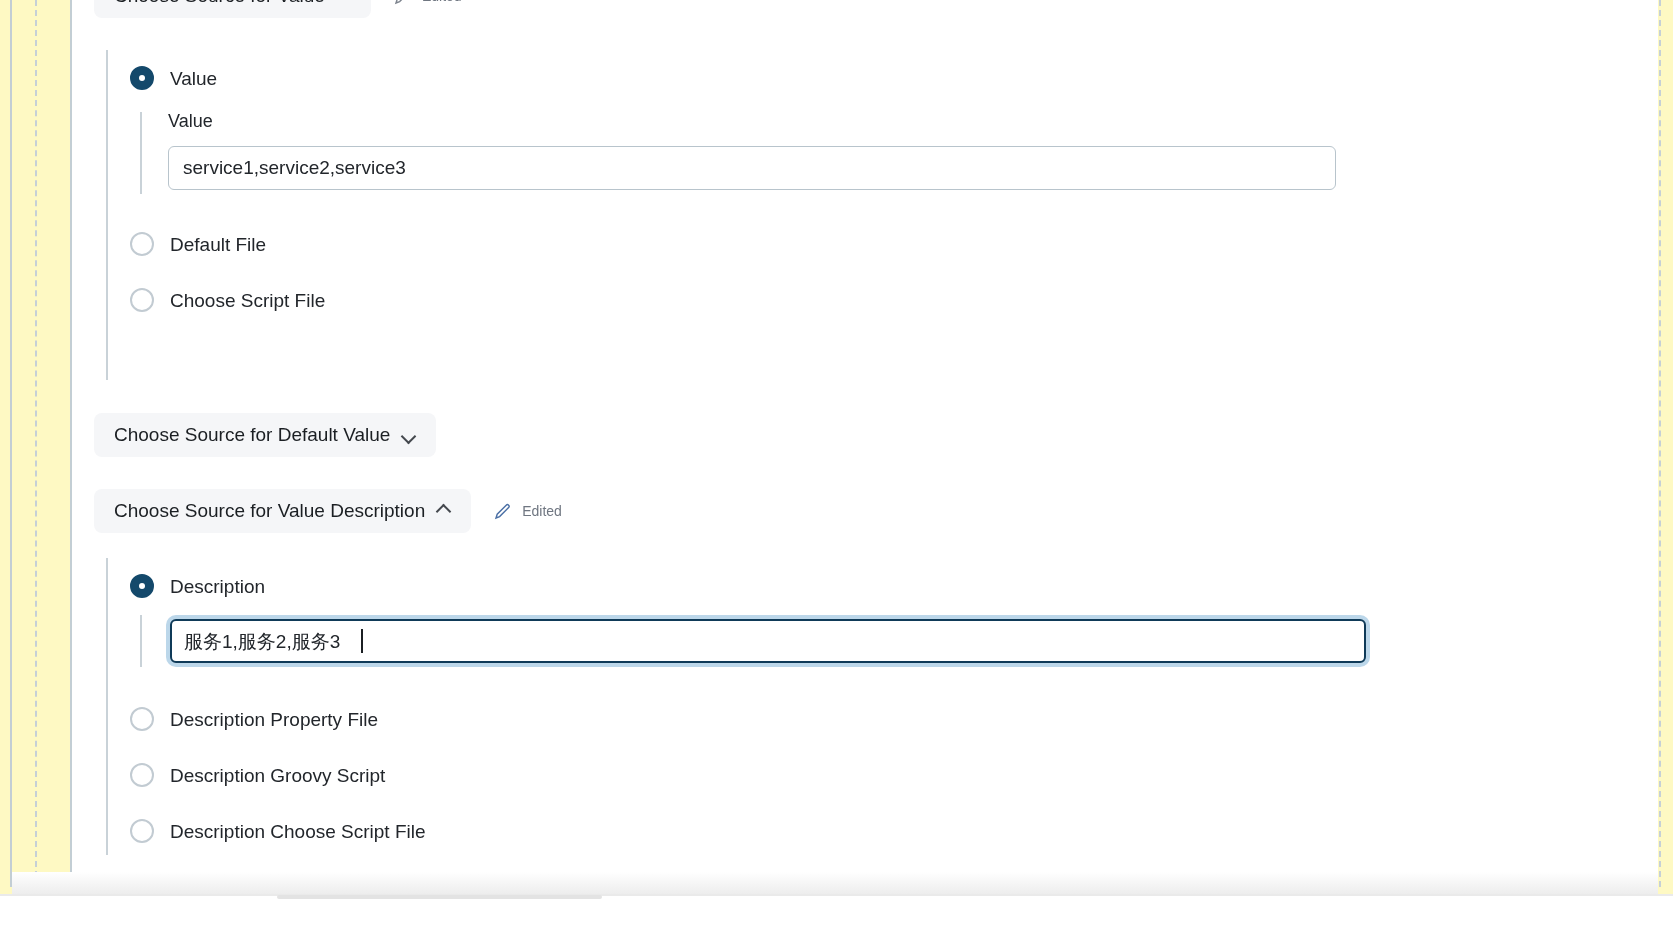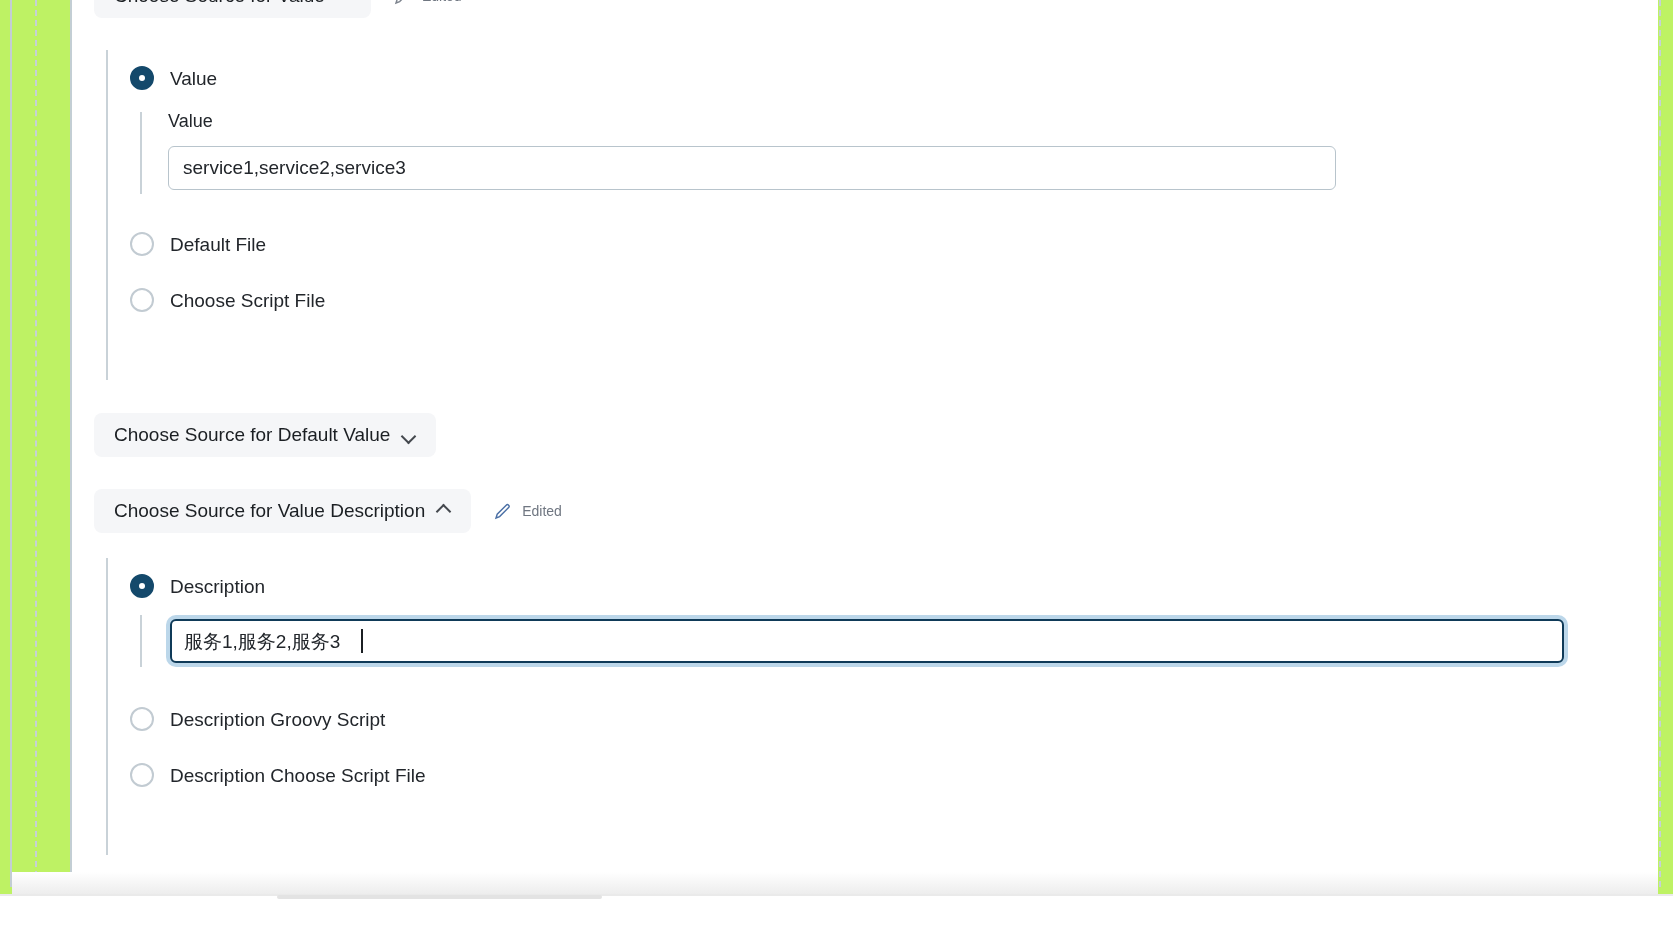--- a/index.html
+++ b/index.html
@@ -8,21 +8,21 @@
     width: 1673px; height: 951px;
     overflow: hidden;
     background: #ffffff;
     font-family: "Liberation Sans", sans-serif;
   }
 
   #screen {
     position: relative;
     width: 1673px;
     height: 951px;
-    background: #bef264;
+    background: #fef9c3;
     overflow: hidden;
   }
 
   
   .rail-solid-outer {
     position: absolute;
     left: 10px; top: 0; width: 2px; height: 887px;
     background: #c3ced4;
   }
   .rail-dashed {
@@ -197,21 +197,21 @@
     padding-left: 24px;
   }
   .focus-ring {
     display: inline-block;
     padding: 4px;
     border-radius: 10px;
     background: #bcd7ea;
   }
   .focus-input-shell {
     position: relative;
-    width: 1394px;
+    width: 1196px;
     height: 44px;
     border: 2.2px solid #0f3a58;
     border-radius: 6px;
     background: #ffffff;
     display: flex;
     align-items: center;
     padding: 0 12px;
     gap: 20px;
   }
   .focus-input-text {
@@ -312,20 +312,24 @@
 
   <div class="radio-group" style="left:106px; top:558px; height:297px;">
 
     <div class="radio-row">
       <span class="radio checked"></span>
       <span class="radio-label">Description</span>
     </div>
 
     <div style="height:77px;"></div>
 
+    <div class="radio-row">
+      <span class="radio"></span>
+      <span class="radio-label">Description Property File</span>
+    </div>
 
     <div class="radio-row">
       <span class="radio"></span>
       <span class="radio-label">Description Groovy Script</span>
     </div>
 
     <div class="radio-row">
       <span class="radio"></span>
       <span class="radio-label">Description Choose Script File</span>
     </div>

